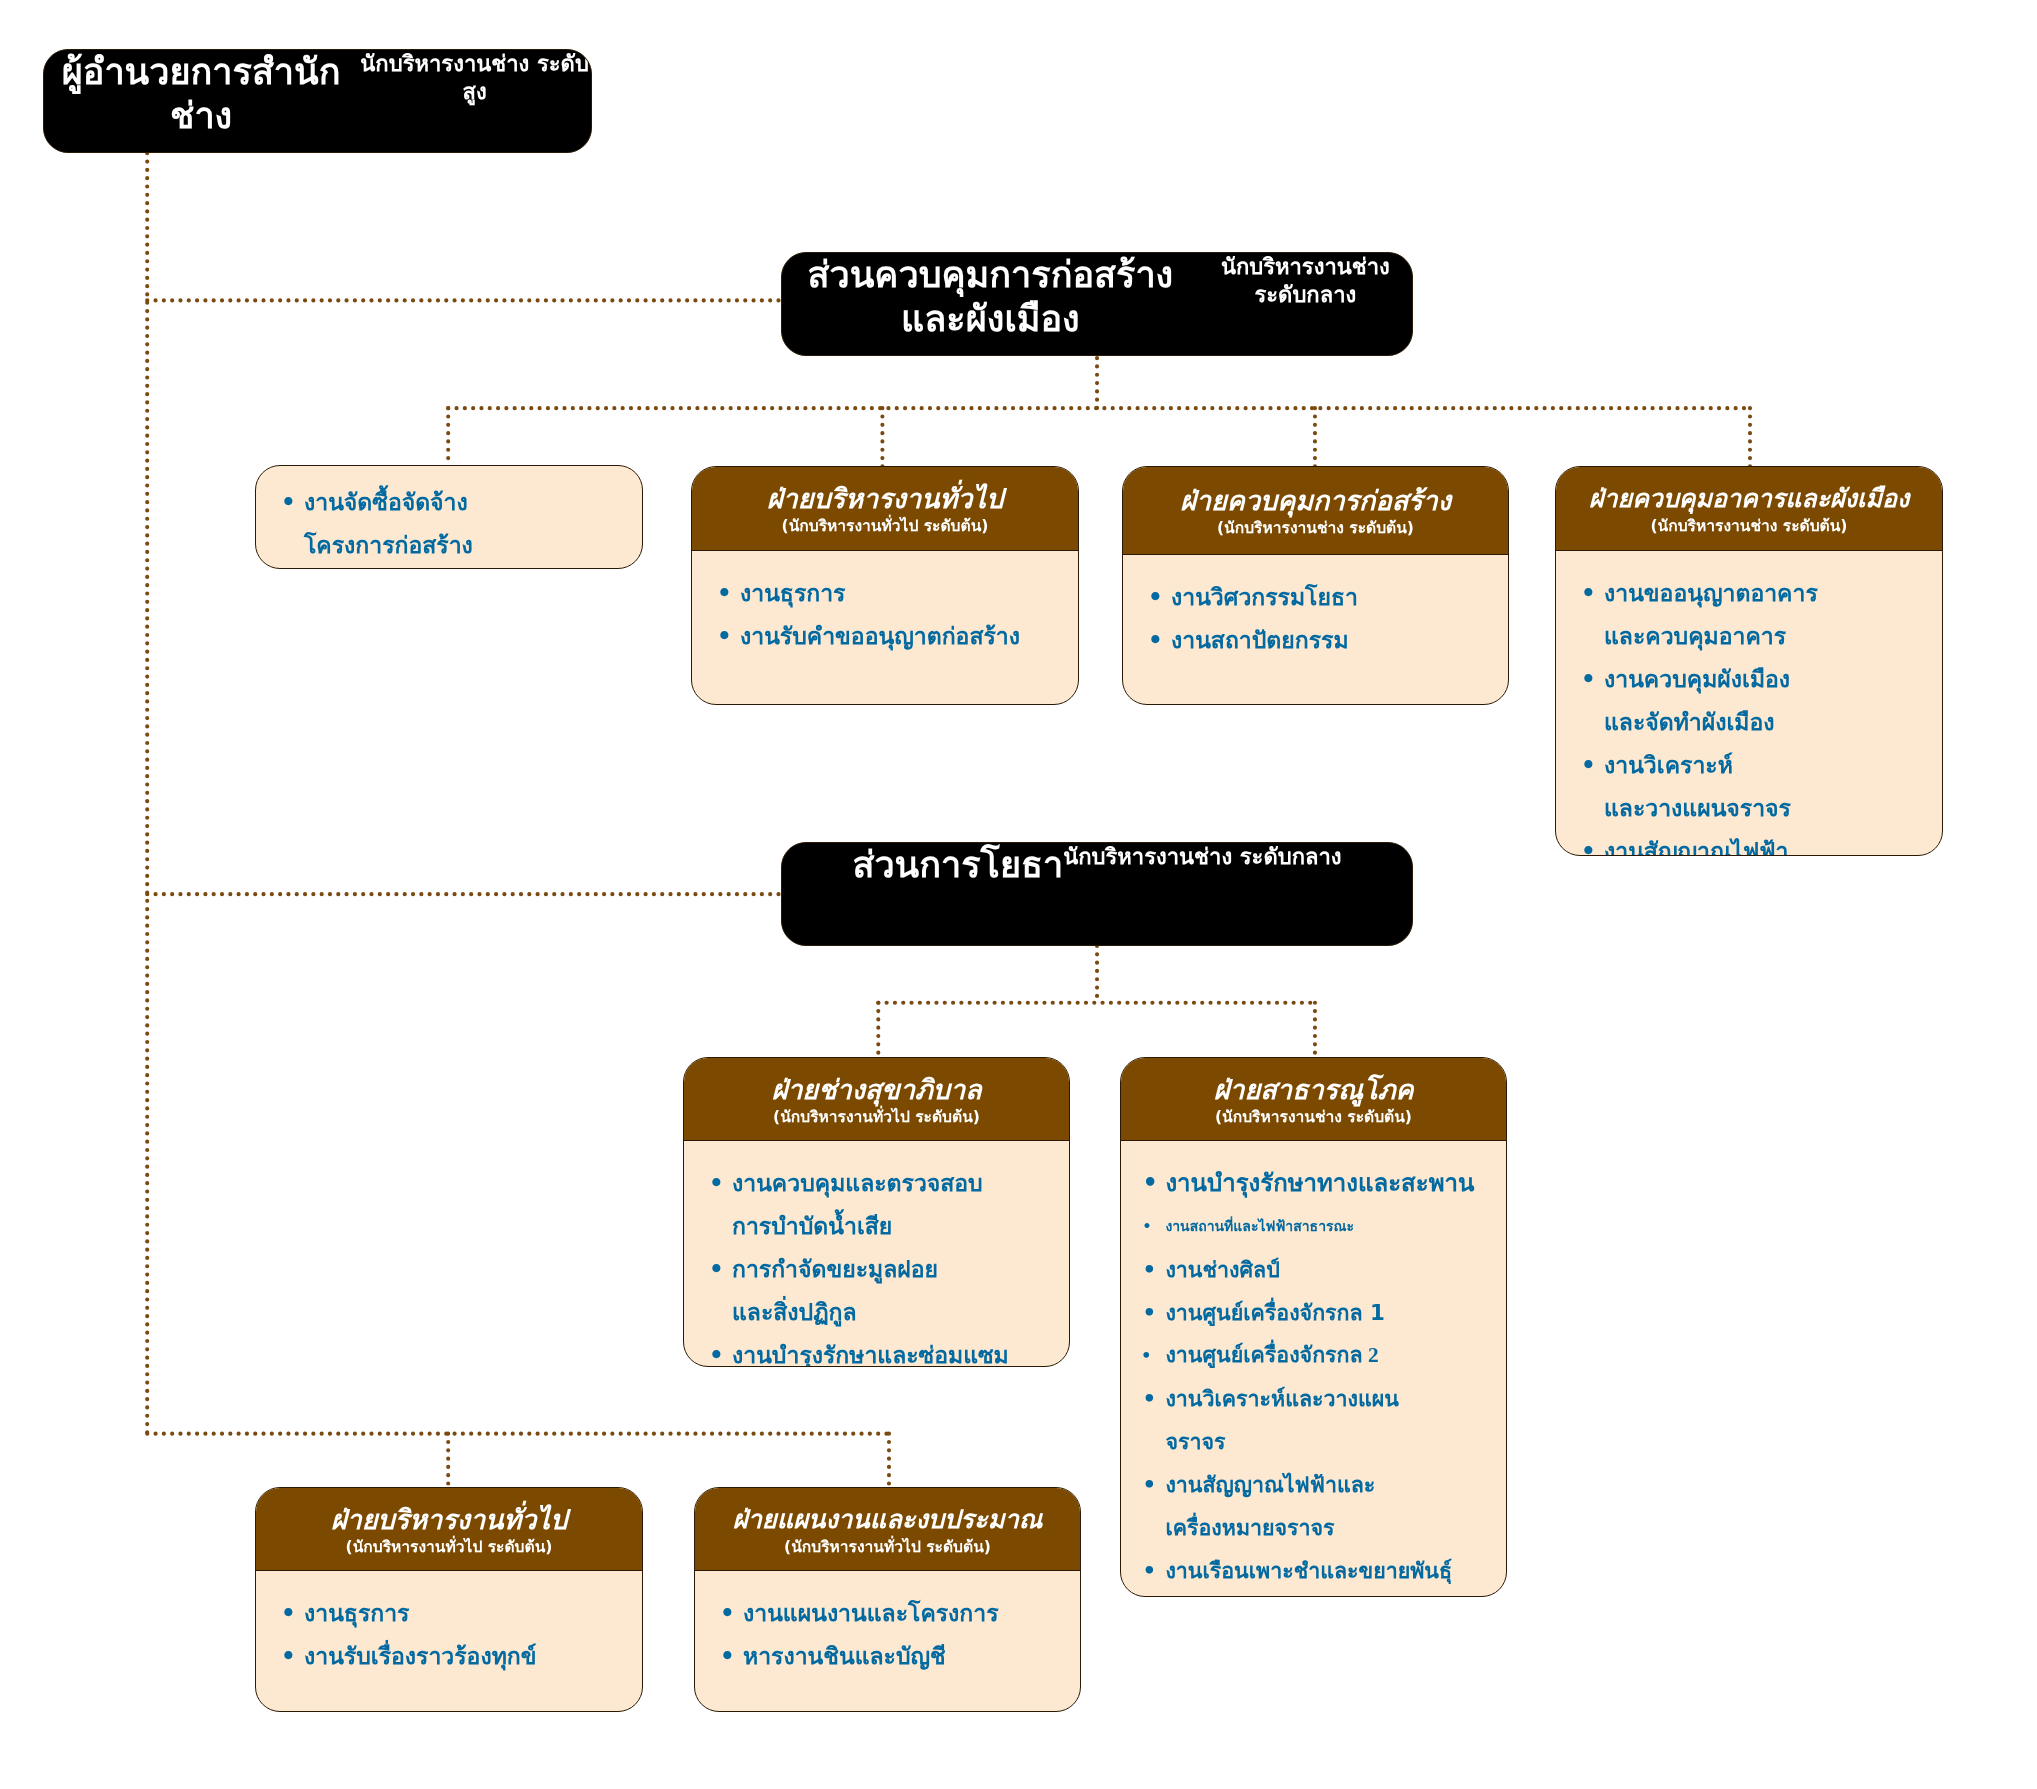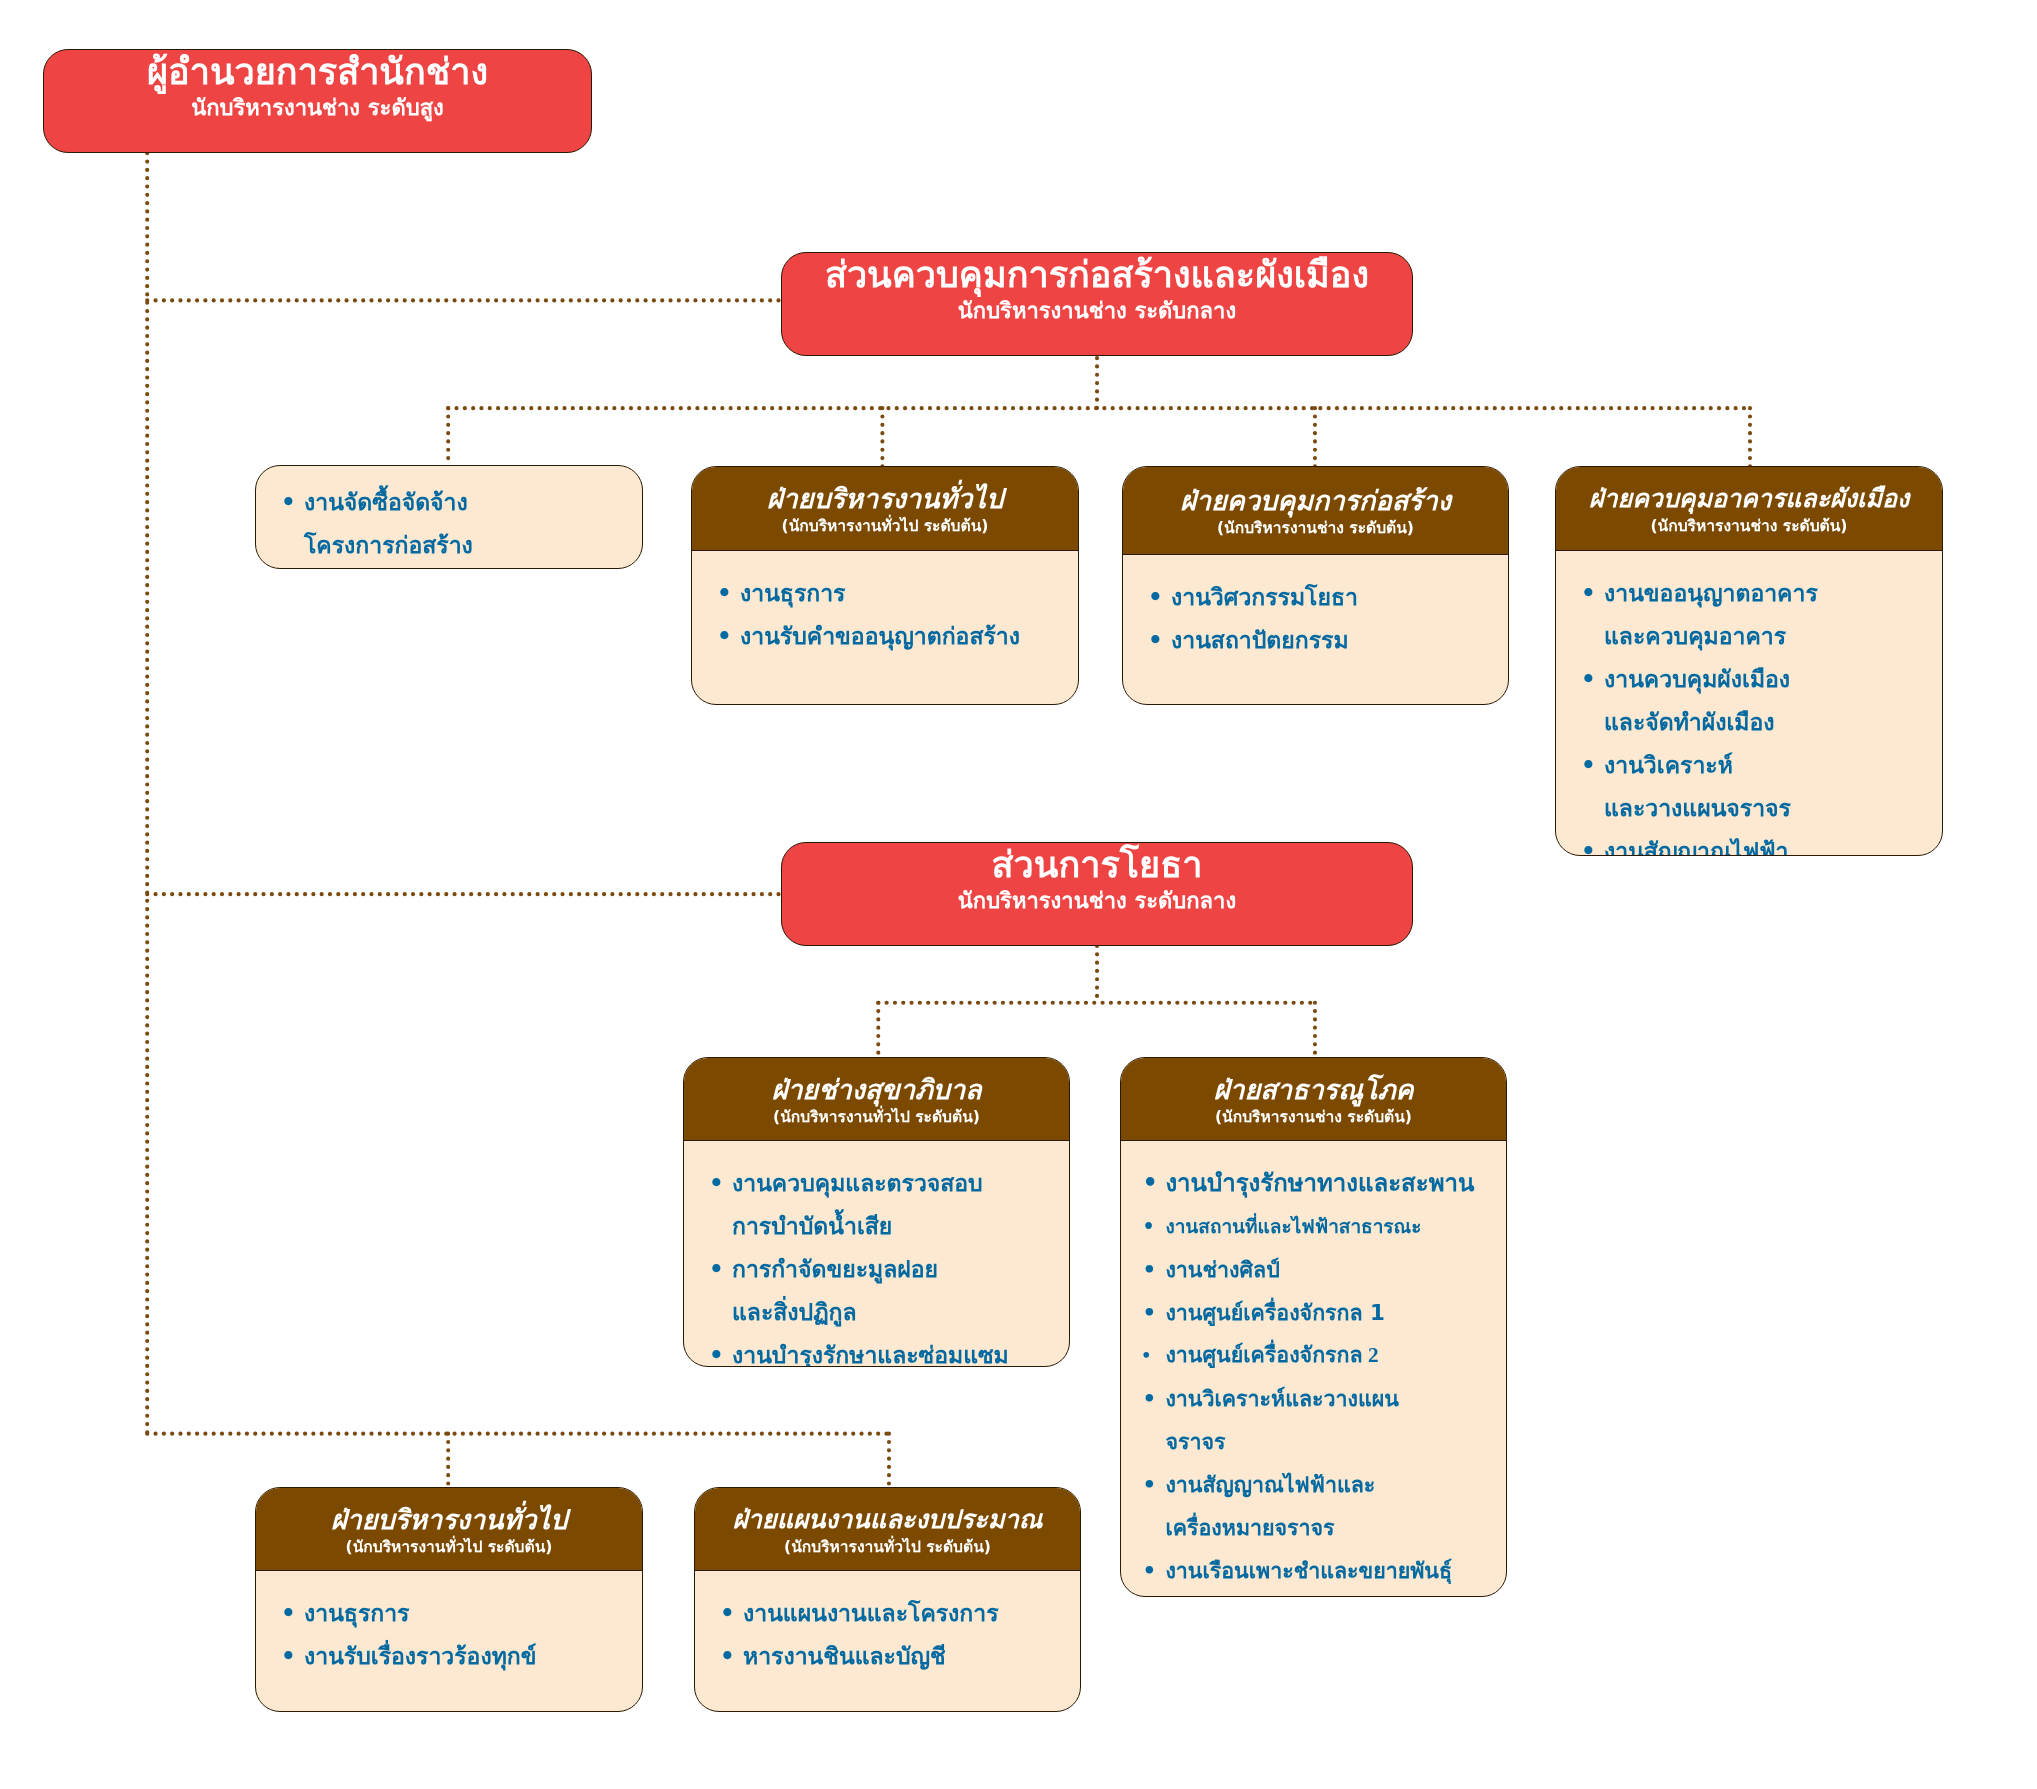--- a/index.html
+++ b/index.html
@@ -1,22 +1,22 @@
 <!DOCTYPE html>
 <html style="font-size:13px"><head>
 <meta charset="utf-8">
 <style>
   html, body { margin: 0; padding: 0; background: #ffffff; }
   body { width: 2037px; height: 1790px; position: relative; overflow: hidden;
          font-family: "DejaVu Sans", sans-serif; }
   svg.lines { position: absolute; left: 0; top: 0; width: 2037px; height: 1790px; }
   .box { position: absolute; box-sizing: border-box; border: 1.6px solid #2a1a05;
          border-radius: 25px; overflow: hidden; background: #fde9d1; }
-  .box.solid { background: #ef4444; color: #fff; text-align: center;
-               display: flex; flex-direction: column; }
+  .box.solid { background: #000000; color: #fff; text-align: center;
+               display: flex; justify-content: center; }
   .solid .t1 { font-weight: bold; font-size: 36px; line-height: 44px; }
   .solid .t2 { font-weight: bold; font-size: 22px; line-height: 28px; }
   .hdr { background: #7b4a00; color: #fff; text-align: center; border-bottom: 1.6px solid #2a1a05;
          box-sizing: border-box; display: flex; flex-direction: column; justify-content: center; }
   .hdr .h1 { font-weight: bold; font-size: 27px; line-height: 35px; font-style: italic; }
   .hdr .h2 { font-weight: bold; font-size: 15.6px; line-height: 20px; }
   ul { list-style: none; margin: 0; padding: 21.4px 0 0 25px; }
   li { position: relative; padding-left: 23px; font-weight: bold; font-size: 23px;
        line-height: 43px; color: #0369a1; white-space: pre-line; }
   li::before { content: "•"; position: absolute; left: 0; top: 0; }
@@ -120,21 +120,21 @@
   </ul>
 </div>
 
 <div class="box" style="left:1120px;top:1057px;width:387px;height:540px;">
   <div class="hdr" style="height:83px;">
     <div class="h1">ฝ่ายสาธารณูโภค</div>
     <div class="h2">(นักบริหารงานช่าง ระดับต้น)</div>
   </div>
   <ul style="padding-left:21.4px;">
     <li style="font-size:24px;">งานบำรุงรักษาทางและสะพาน</li>
-    <li style="font-size:19px;">งานสถานที่และไฟฟ้าสาธารณะ</li>
+    <li style="font-size:14px;">งานสถานที่และไฟฟ้าสาธารณะ</li>
     <li style="font-size:21.4px;">งานช่างศิลป์</li>
     <li style="font-size:21.4px;">งานศูนย์เครื่องจักรกล 1</li>
     <li style="font-size:21.4px;font-family:Liberation Serif, serif;">งานศูนย์เครื่องจักรกล 2</li>
     <li style="font-size:21.4px;">งานวิเคราะห์และวางแผน
 จราจร</li>
     <li style="font-size:21.4px;">งานสัญญาณไฟฟ้าและ
 เครื่องหมายจราจร</li>
     <li style="font-size:21.4px;">งานเรือนเพาะชำและขยายพันธุ์</li>
     <li style="font-size:21.4px;">งานควบคุมและบำรุง
 รักษาสถานที่</li>

